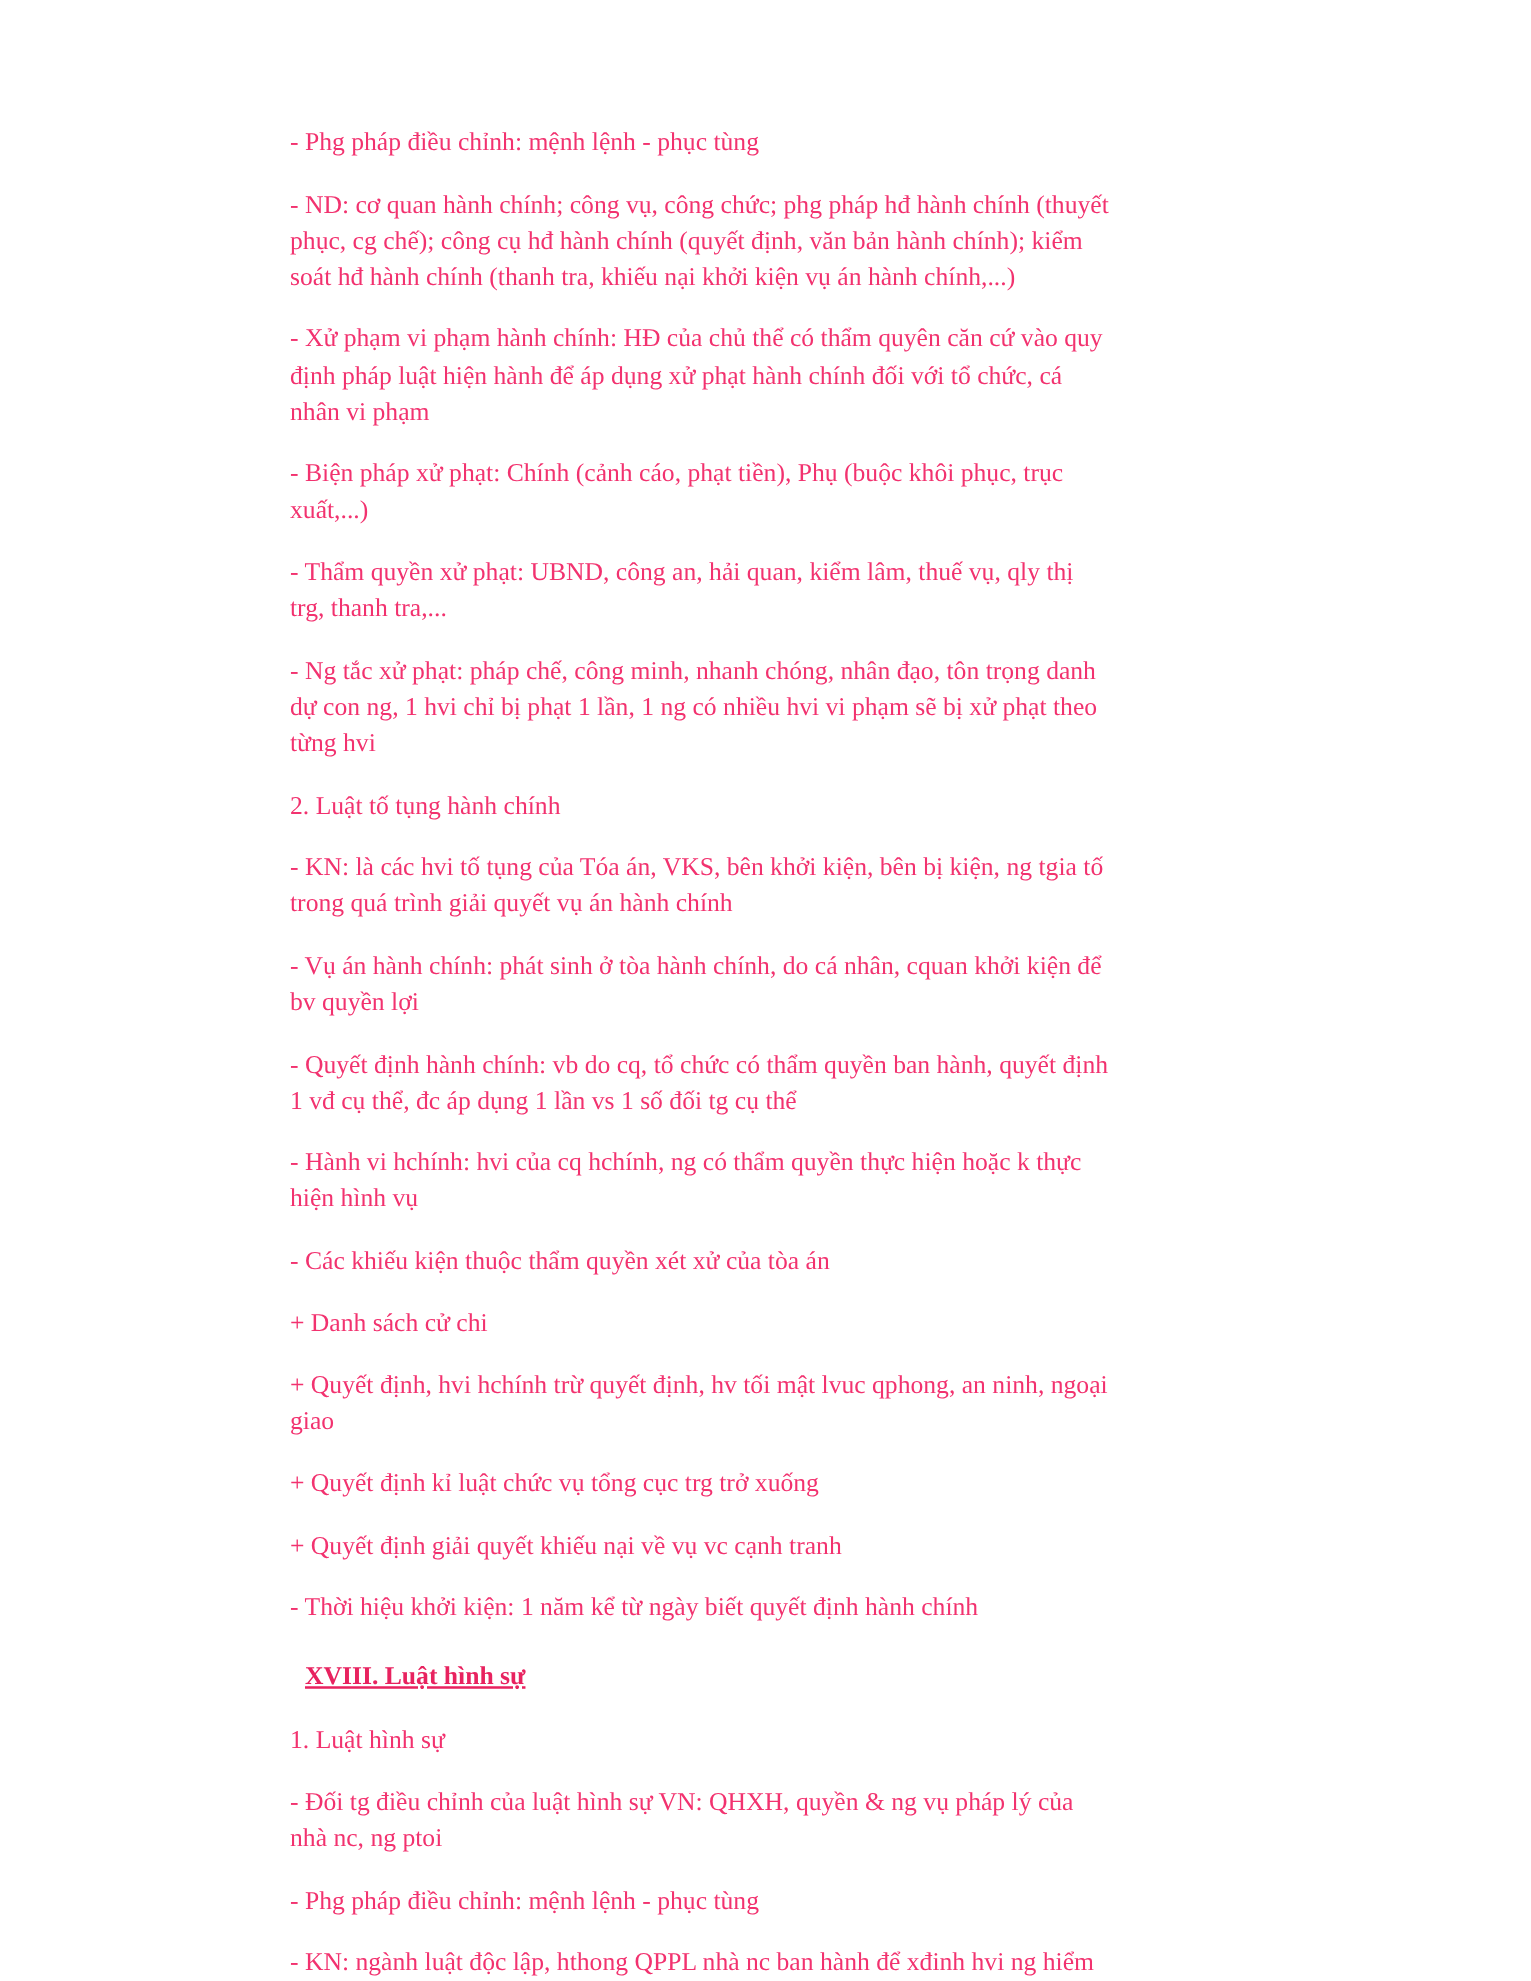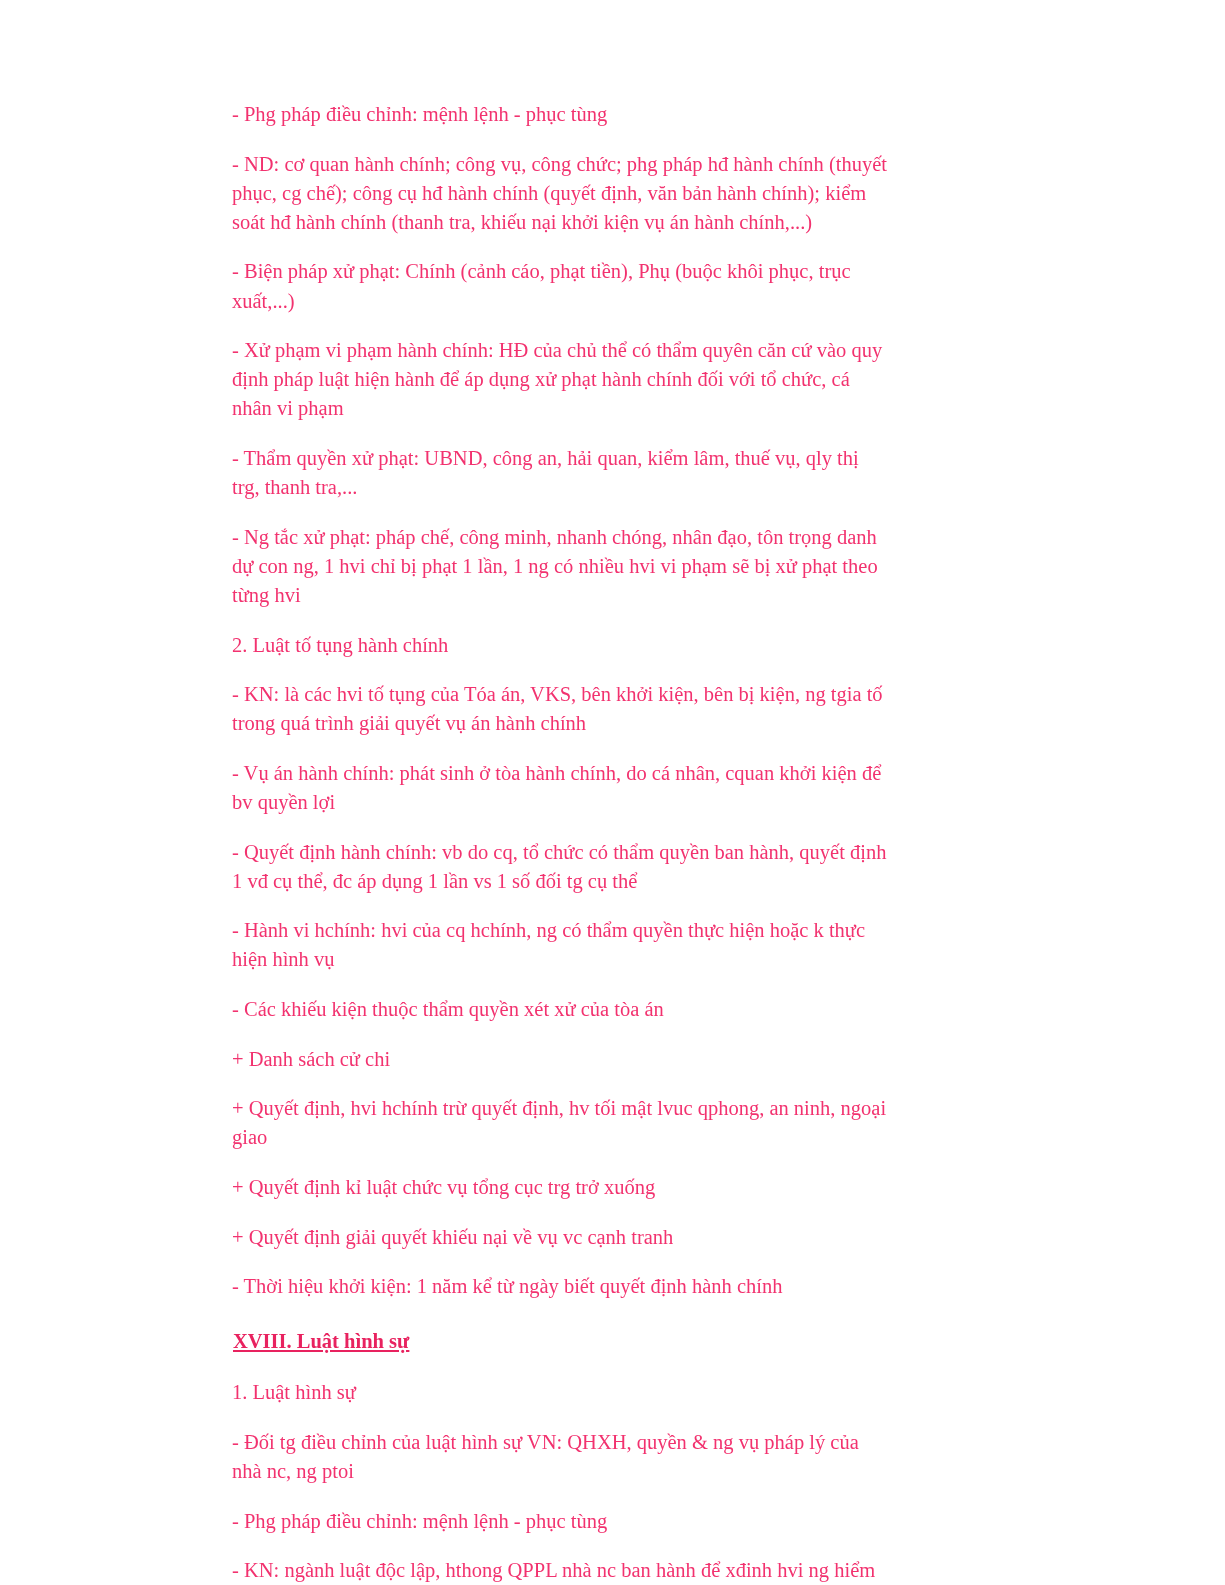--- a/index.html
+++ b/index.html
@@ -24,36 +24,36 @@
   .doc-body {
     font-size: 20.5px;
     line-height: 1.42;
   }
   .para {
     margin: 0 0 20.5px 0;
     text-align: left;
     color: #f2326f;
   }
   .heading {
-    margin: 26px 0 22px 1px;
+    margin: 26px 0 22px 12px;
     font-weight: bold;
     text-decoration: underline;
     color: #e8225f;
     font-size: 20.5px;
   }
 </style>
 </head>
 <body>
 
 <div class="page">
   <div class="doc-body" id="doc-body">
       <div class="para">- Phg pháp điều chỉnh: mệnh lệnh - phục tùng</div>
       <div class="para">- ND: cơ quan hành chính; công vụ, công chức; phg pháp hđ hành chính (thuyết phục, cg chế); công cụ hđ hành chính (quyết định, văn bản hành chính); kiểm soát hđ hành chính (thanh tra, khiếu nại khởi kiện vụ án hành chính,...)</div>
+      <div class="para">- Xử phạm vi phạm hành chính: HĐ của chủ thể có thẩm quyên căn cứ vào quy định pháp luật hiện hành để áp dụng xử phạt hành chính đối với tổ chức, cá nhân vi phạm</div>
       <div class="para">- Biện pháp xử phạt: Chính (cảnh cáo, phạt tiền), Phụ (buộc khôi phục, trục xuất,...)</div>
-      <div class="para">- Xử phạm vi phạm hành chính: HĐ của chủ thể có thẩm quyên căn cứ vào quy định pháp luật hiện hành để áp dụng xử phạt hành chính đối với tổ chức, cá nhân vi phạm</div>
       <div class="para">- Thẩm quyền xử phạt: UBND, công an, hải quan, kiểm lâm, thuế vụ, qly thị trg, thanh tra,...</div>
       <div class="para">- Ng tắc xử phạt: pháp chế, công minh, nhanh chóng, nhân đạo, tôn trọng danh dự con ng, 1 hvi chỉ bị phạt 1 lần, 1 ng có nhiều hvi vi phạm sẽ bị xử phạt theo từng hvi</div>
       <div class="para">2. Luật tố tụng hành chính</div>
       <div class="para">- KN: là các hvi tố tụng của Tóa án, VKS, bên khởi kiện, bên bị kiện, ng tgia tố trong quá trình giải quyết vụ án hành chính</div>
       <div class="para">- Vụ án hành chính: phát sinh ở tòa hành chính, do cá nhân, cquan khởi kiện để bv quyền lợi</div>
       <div class="para">- Quyết định hành chính: vb do cq, tổ chức có thẩm quyền ban hành, quyết định 1 vđ cụ thể, đc áp dụng 1 lần vs 1 số đối tg cụ thể</div>
       <div class="para">- Hành vi hchính: hvi của cq hchính, ng có thẩm quyền thực hiện hoặc k thực hiện hình vụ</div>
       <div class="para">- Các khiếu kiện thuộc thẩm quyền xét xử của tòa án</div>
       <div class="para">+ Danh sách cử chi</div>
       <div class="para">+ Quyết định, hvi hchính trừ quyết định, hv tối mật lvuc qphong, an ninh, ngoại giao</div>

